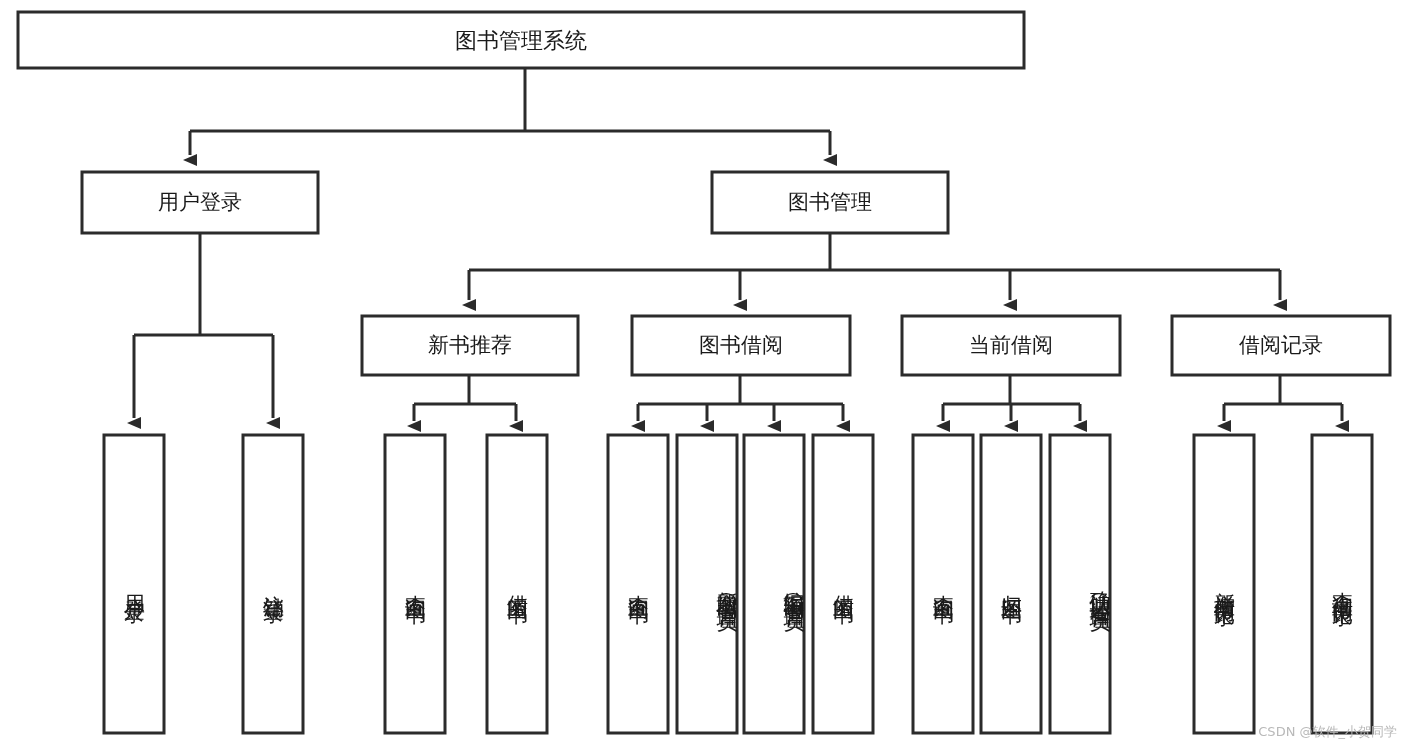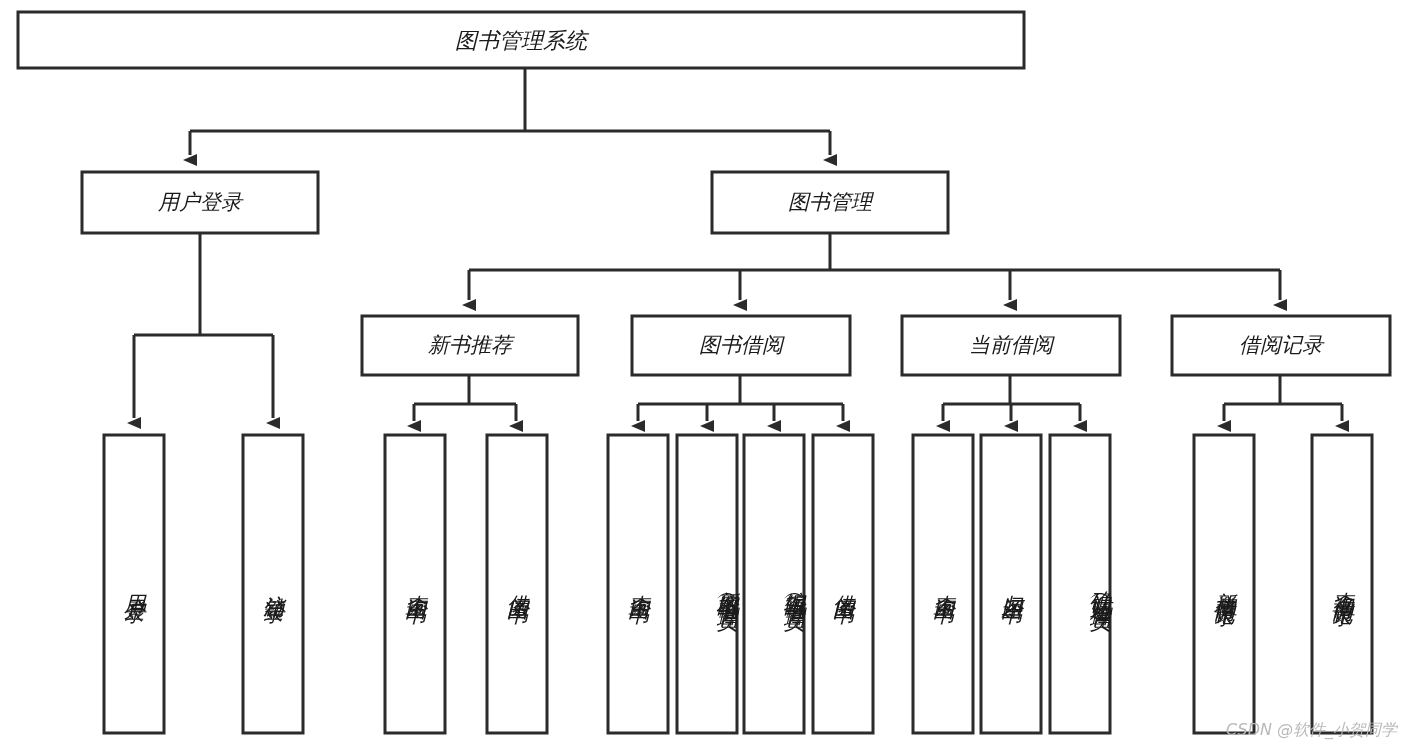--- a/index.html
+++ b/index.html
@@ -1,21 +1,21 @@
 <!DOCTYPE html>
 <html><head>
 <meta charset="utf-8">
 <style>
   html,body{margin:0;padding:0;background:#ffffff;}
   body{
     width:1405px;height:747px;
     font-family:"DejaVu Sans","Liberation Sans",sans-serif;
     overflow:hidden;
   }
-  #diagram-root{position:relative;width:1405px;height:747px;background:#fff;font-style:italic;}
+  #diagram-root{position:relative;width:1405px;height:747px;background:#fff;}
   svg.canvas{position:absolute;left:0;top:0;width:1405px;height:747px;}
   .node-box{fill:#ffffff;stroke:#2b2b2b;stroke-width:3;}
   .edge{stroke:#2b2b2b;stroke-width:3;fill:none;}
   .arrow-head{fill:#2b2b2b;stroke:none;}
   .node-label{
     font-family:"DejaVu Sans","Liberation Sans",sans-serif;
     fill:#1a1a1a;
     font-size:21px;
     text-anchor:middle;
     dominant-baseline:middle;
@@ -34,21 +34,21 @@
     align-items:flex-start;
     justify-content:center;
     white-space:nowrap;
     pointer-events:none;
   }
   .vlabel.centered{align-items:center;}
   #watermark{
     position:absolute;
     right:8px;bottom:6px;
     font-family:"DejaVu Sans","Liberation Sans",sans-serif;
-    font-size:16px;
+    font-size:13px;
     color:#b9b9b9;
     white-space:nowrap;
   }
 </style>
 </head>
 <body>
 
 <div id="diagram-root">
 
   <svg class="canvas" viewBox="0 0 1405 747">

